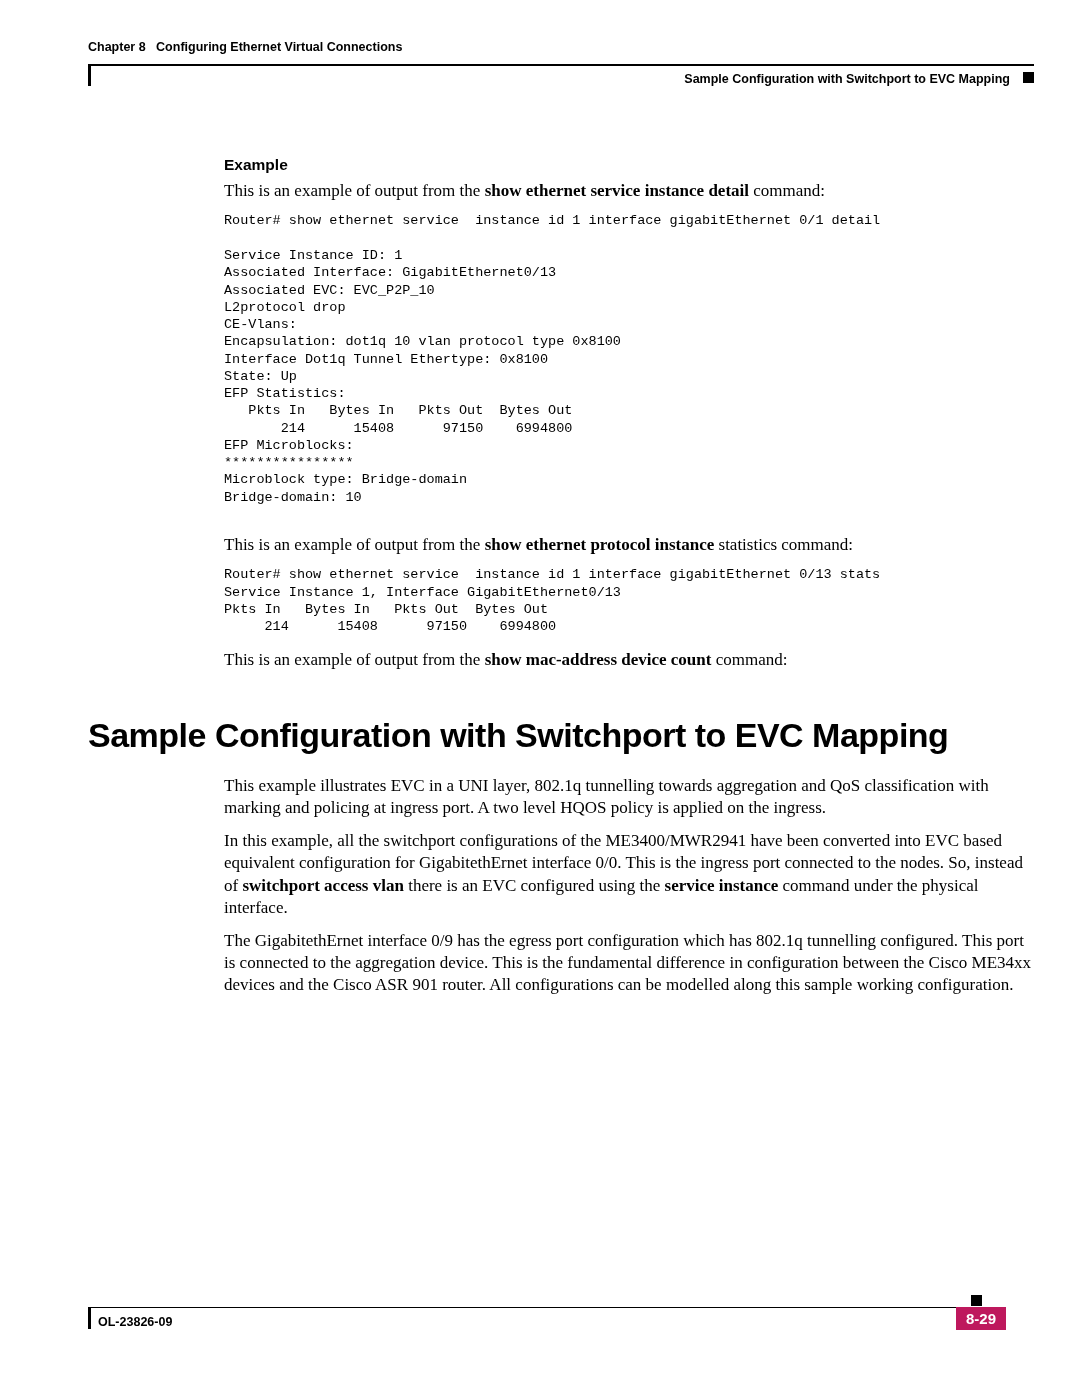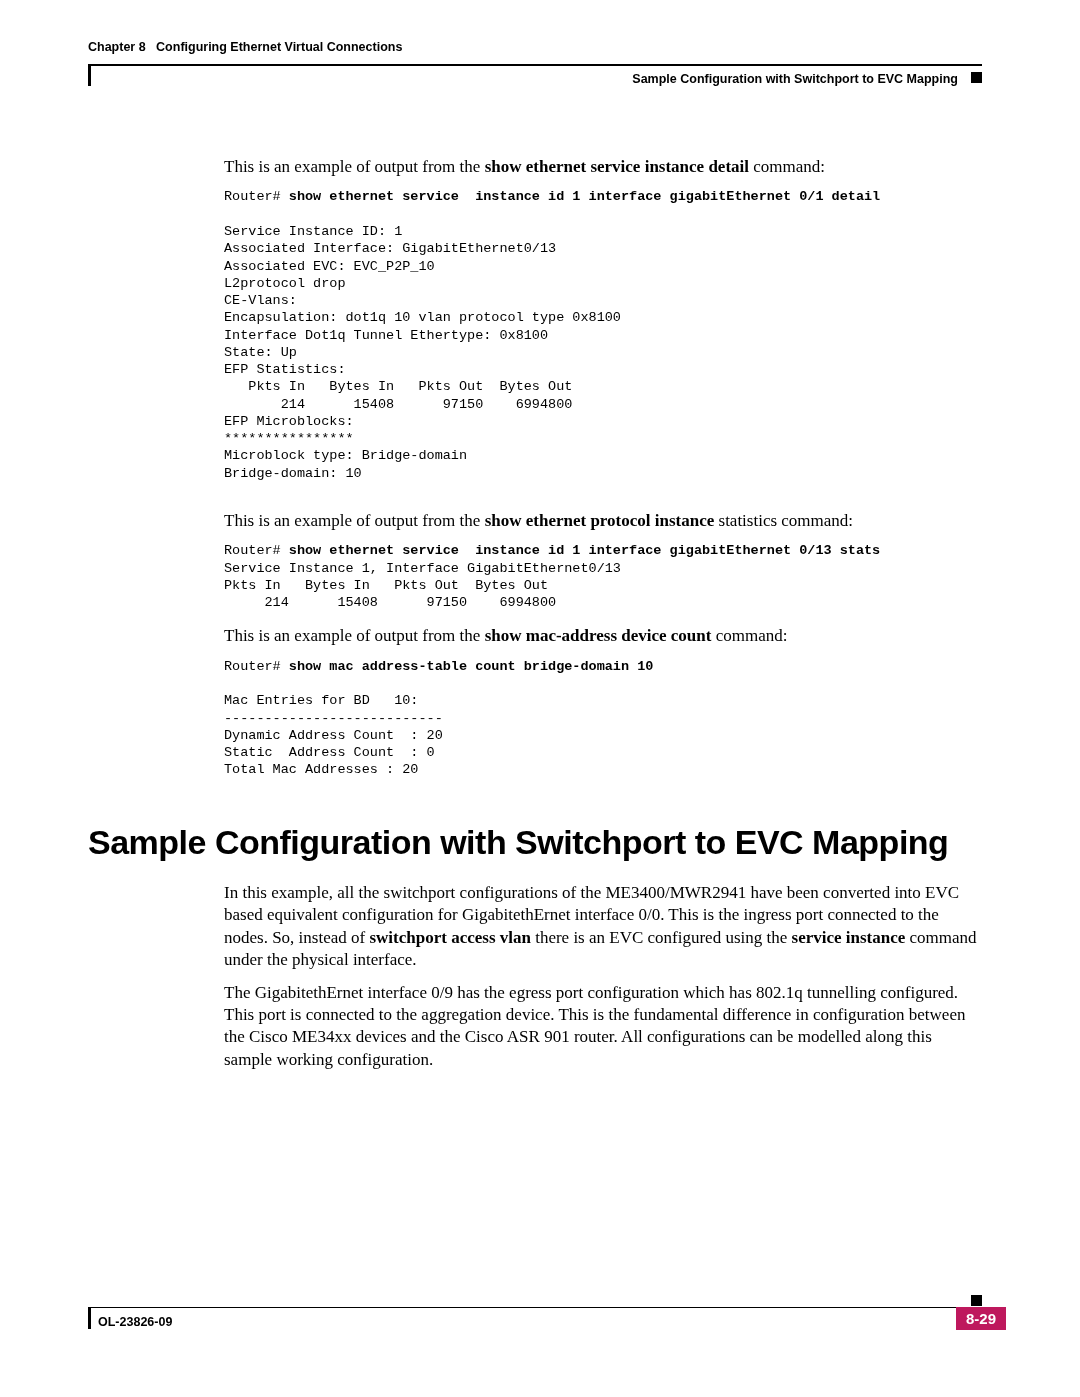--- a/index.html
+++ b/index.html
@@ -5,21 +5,21 @@
     * { margin: 0; padding: 0; box-sizing: border-box; }
     body {
       background: #fff;
       font-family: "Times New Roman", Times, serif;
       width: 1080px;
       height: 1397px;
       position: relative;
       color: #000;
     }
     .page {
-      padding: 32px 98px 56px 88px;
+      padding: 32px 46px 56px 88px;
     }
     .hdr {
       position: relative;
       height: 50px;
     }
     .hdr-rule-top {
       position: absolute;
       top: 32px;
       left: 0;
       right: 0;
@@ -76,21 +76,21 @@
     }
     .body-text b { font-weight: bold; text-align: center; }
     pre.code {
       font-family: "Courier New", Courier, monospace;
       font-size: 13.5px;
       line-height: 1.28;
       white-space: pre;
       margin-bottom: 14px;
       margin-top: 2px;
     }
-    pre.code .bold { font-weight: bold; text-align: right; }
+    pre.code .bold { font-weight: normal; text-align: right; }
 
     h1.section-title {
       font-family: Arial, Helvetica, sans-serif;
       font-weight: bold;
       font-size: 34px;
       margin-left: 0;
       margin-top: 44px;
       margin-bottom: 20px;
       letter-spacing: -0.5px;
     }
@@ -165,20 +165,21 @@
     <div class="hdr-bar-left"></div>
     <div class="hdr-rule-top"></div>
     <div class="hdr-chapter">
       <span>Chapter 8</span>&nbsp;&nbsp;&nbsp;<span>Configuring Ethernet Virtual Connections</span>
     </div>
     <div class="hdr-section">Sample Configuration with Switchport to EVC Mapping</div>
     <div class="hdr-sq-right"></div>
   </div>
 
   <div class="content">
+    <div class="subhead">Example</div>
 
     <p class="body-text">
       <span>This is an example of output from the </span><b>show ethernet service instance detail</b><span> command:</span>
     </p>
     <pre class="code"><span>Router# </span><span class="bold">show ethernet service  instance id 1 interface gigabitEthernet 0/1 detail</span>
 <span>
 Service Instance ID: 1
 Associated Interface: GigabitEthernet0/13
 Associated EVC: EVC_P2P_10
 L2protocol drop
@@ -198,32 +199,26 @@
       <span>This is an example of output from the </span><b>show ethernet protocol instance</b><span> statistics command:</span>
     </p>
     <pre class="code"><span>Router# </span><span class="bold">show ethernet service  instance id 1 interface gigabitEthernet 0/13 stats</span>
 <span>Service Instance 1, Interface GigabitEthernet0/13
 Pkts In   Bytes In   Pkts Out  Bytes Out
      214      15408      97150    6994800</span></pre>
 
     <p class="body-text">
       <span>This is an example of output from the </span><b>show mac-address device count</b><span> command:</span>
     </p>
-    <pre class="code"><span>Router# </span><span class="bold">show mac address-table count bridge-domain 10</span>
-<span>
-Mac Entries for BD   10:
----------------------------
-Dynamic Address Count  : 20
-Static  Address Count  : 0
-Total Mac Addresses : 20</span></pre>
   </div>
 
   <h1 class="section-title">Sample Configuration with Switchport to EVC Mapping</h1>
 
   <div class="section-body">
+    <p class="body-text">This example illustrates EVC in a UNI layer, 802.1q tunnelling towards aggregation and QoS classification with marking and policing at ingress port. A two level HQOS policy is applied on the ingress.</p>
     <p class="body-text">
       <span>In this example, all the switchport configurations of the ME3400/MWR2941 have been converted into EVC based equivalent configuration for GigabitethErnet interface 0/0. This is the ingress port connected to the nodes. So, instead of </span><b>switchport access vlan</b><span> there is an EVC configured using the </span><b>service instance</b><span> command under the physical interface.</span>
     </p>
     <p class="body-text">The GigabitethErnet interface 0/9 has the egress port configuration which has 802.1q tunnelling configured. This port is connected to the aggregation device. This is the fundamental difference in configuration between the Cisco ME34xx devices and the Cisco ASR 901 router. All configurations can be modelled along this sample working configuration.</p>
   </div>
 </div>
 
 <div class="ftr">
   <div class="ftr-sq-right"></div>
   <div class="ftr-rule"></div>

